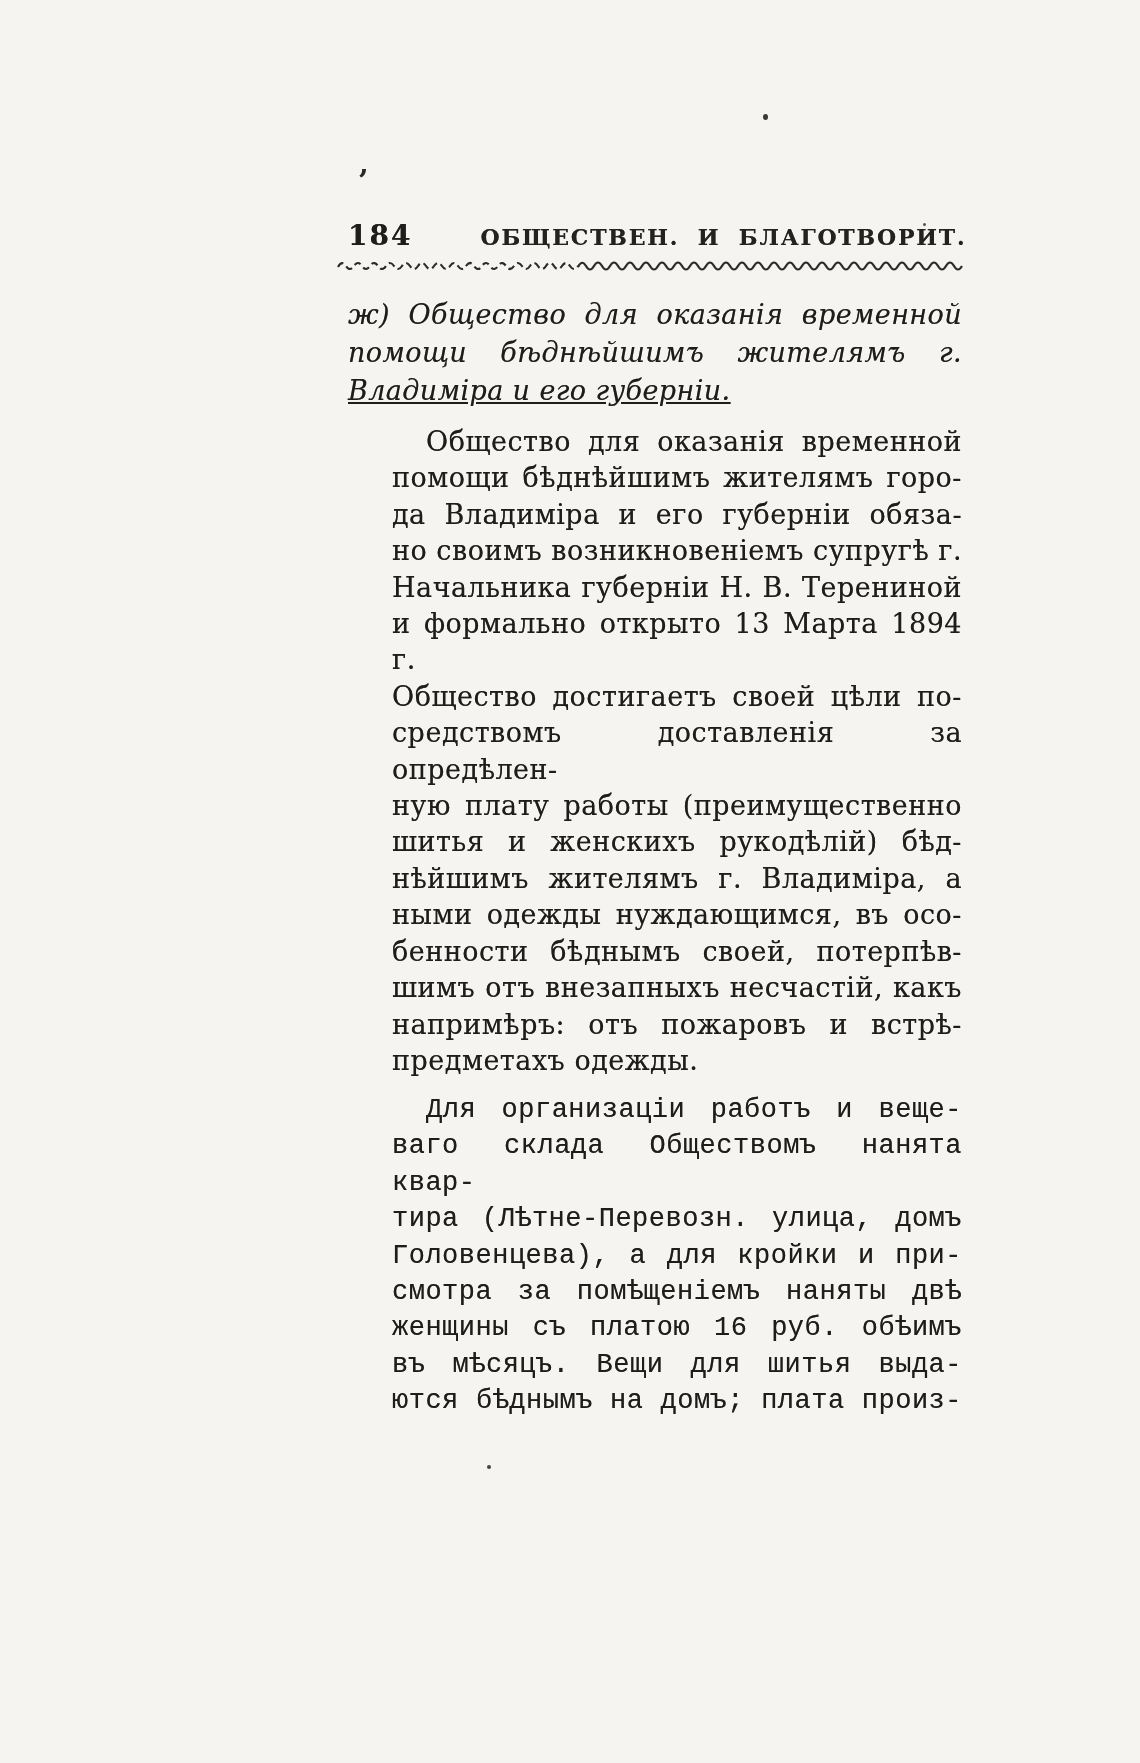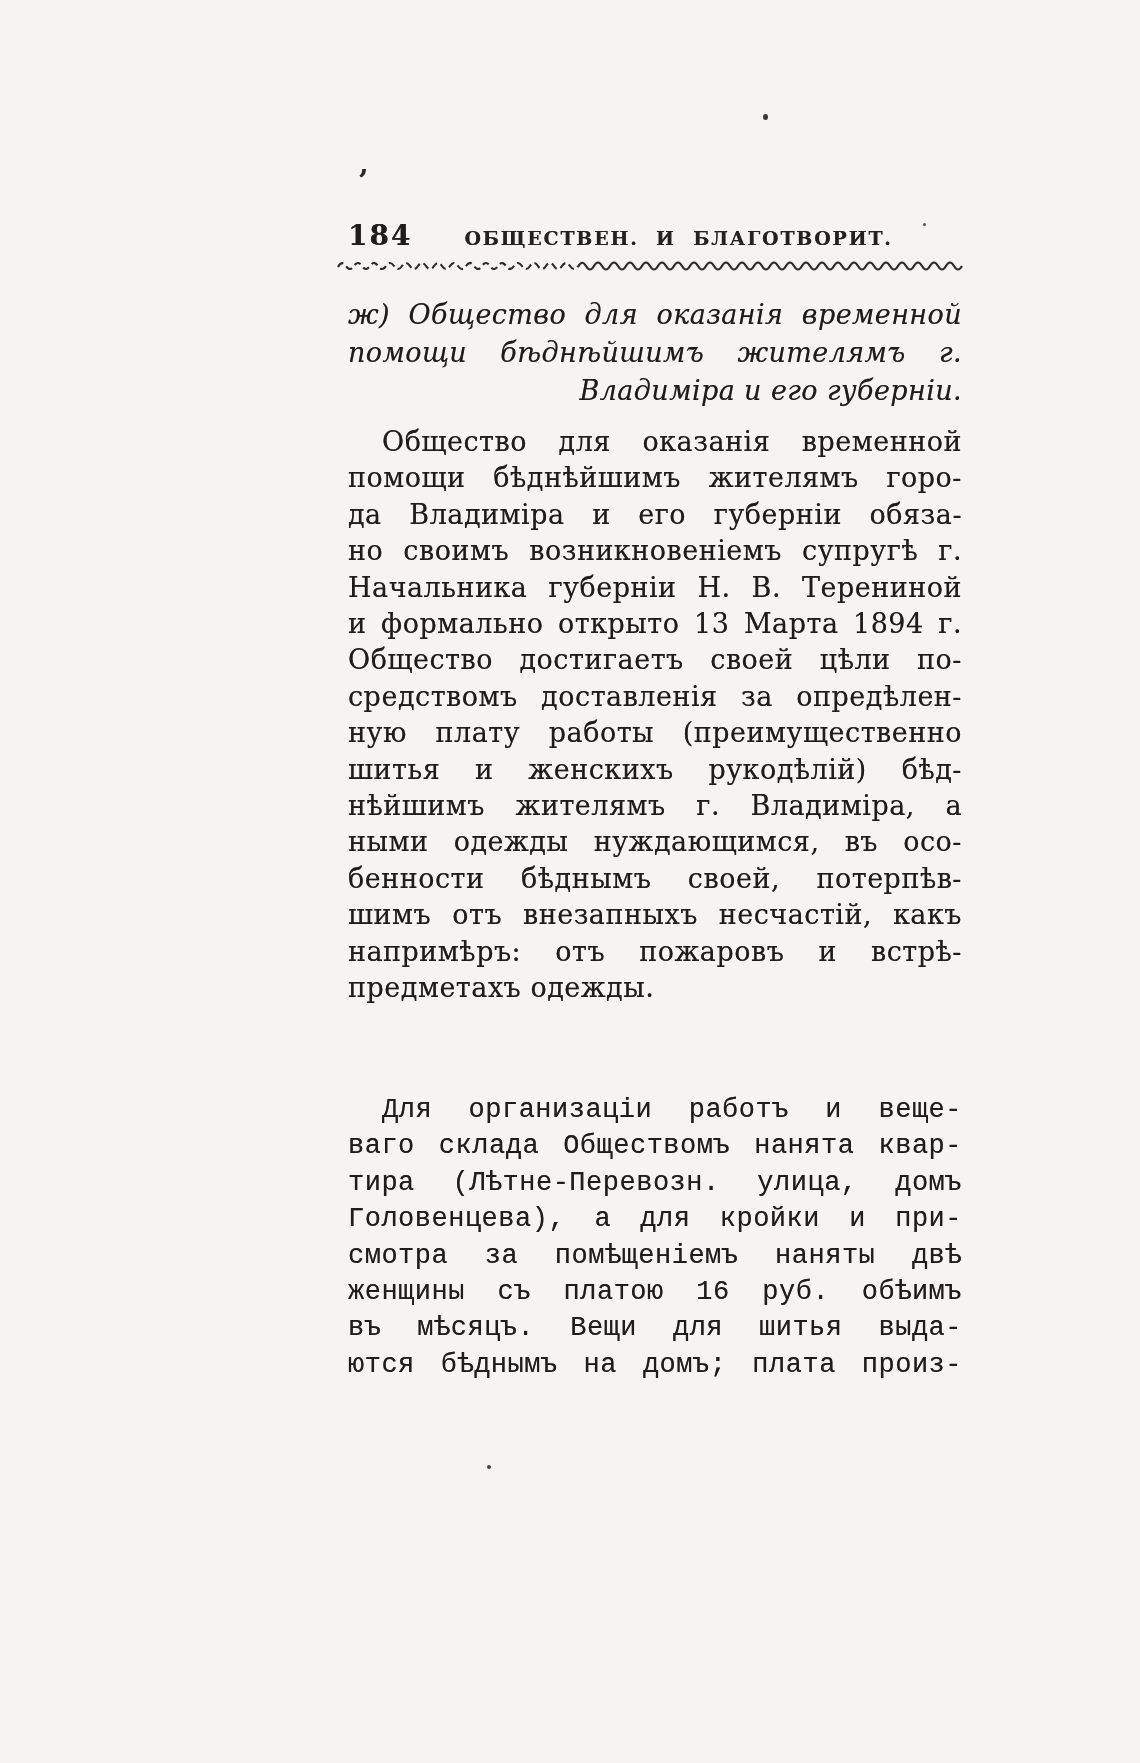--- a/index.html
+++ b/index.html
@@ -10,52 +10,52 @@
     overflow:hidden;
   }
   .page{
     position:absolute;left:0;top:0;width:1140px;height:1763px;
     background:#f5f4f0;
     color:#1e1d1b;
   }
   
   .header{
     position:absolute;left:348px;top:219px;width:616px;
-    display:flex;align-items:baseline;gap:52px;
+    display:flex;align-items:baseline;gap:68px;
     white-space:nowrap;
   }
   .page-number{
     font-size:28px;font-weight:700;letter-spacing:2px;
     text-shadow:0 0 .6px rgba(20,20,20,.65);
   }
   .running-title{
-    font-size:19px;font-weight:700;letter-spacing:1.8px;word-spacing:9px;
+    font-size:22px;font-weight:700;letter-spacing:1.8px;word-spacing:9px;
     color:#232220;
     text-shadow:0 0 .6px rgba(20,20,20,.6);
   }
   
   .wavy{position:absolute;left:336px;top:256px;width:632px;height:18px;}
   
   .heading{
     position:absolute;left:348px;top:296px;width:614px;
     font-style:italic;font-size:27px;line-height:38px;
     letter-spacing:.4px;
     text-shadow:0 0 .5px rgba(25,25,25,.55);
   }
   .heading .jline{text-align:justify;text-align-last:justify;}
-  .heading .cline{text-align:right;}
+  .heading .cline{text-align:left;text-decoration:underline;}
   
   .para{
     position:absolute;left:348px;width:614px;
     font-size:27px;line-height:36.4px;letter-spacing:.5px;
     text-shadow:0 0 .55px rgba(22,22,22,.6);
   }
   .p1{top:424px;}
   .p2{top:1092px;font-family:Liberation Mono, monospace;}
-  .line{text-align:justify;text-align-last:justify;white-space:normal;}
+  .line{text-align:justify;text-align-last:justify;white-space:normal;margin-left:44px;}
   .line.first{text-indent:34px;}
   .line.last{text-align-last:left;}
   
   .speck{position:absolute;border-radius:50%;background:#3a3936;}
   .sp-top{left:763px;top:114px;width:5px;height:6px;}
   .sp-head{left:923px;top:223px;width:3px;height:3px;background:#55534f;}
   .sp-bottom{left:487px;top:1465px;width:4px;height:4px;background:#45433f;}
   .speck-quote{
     position:absolute;left:358px;top:163px;
     font-size:30px;color:#2a2927;font-weight:700;

